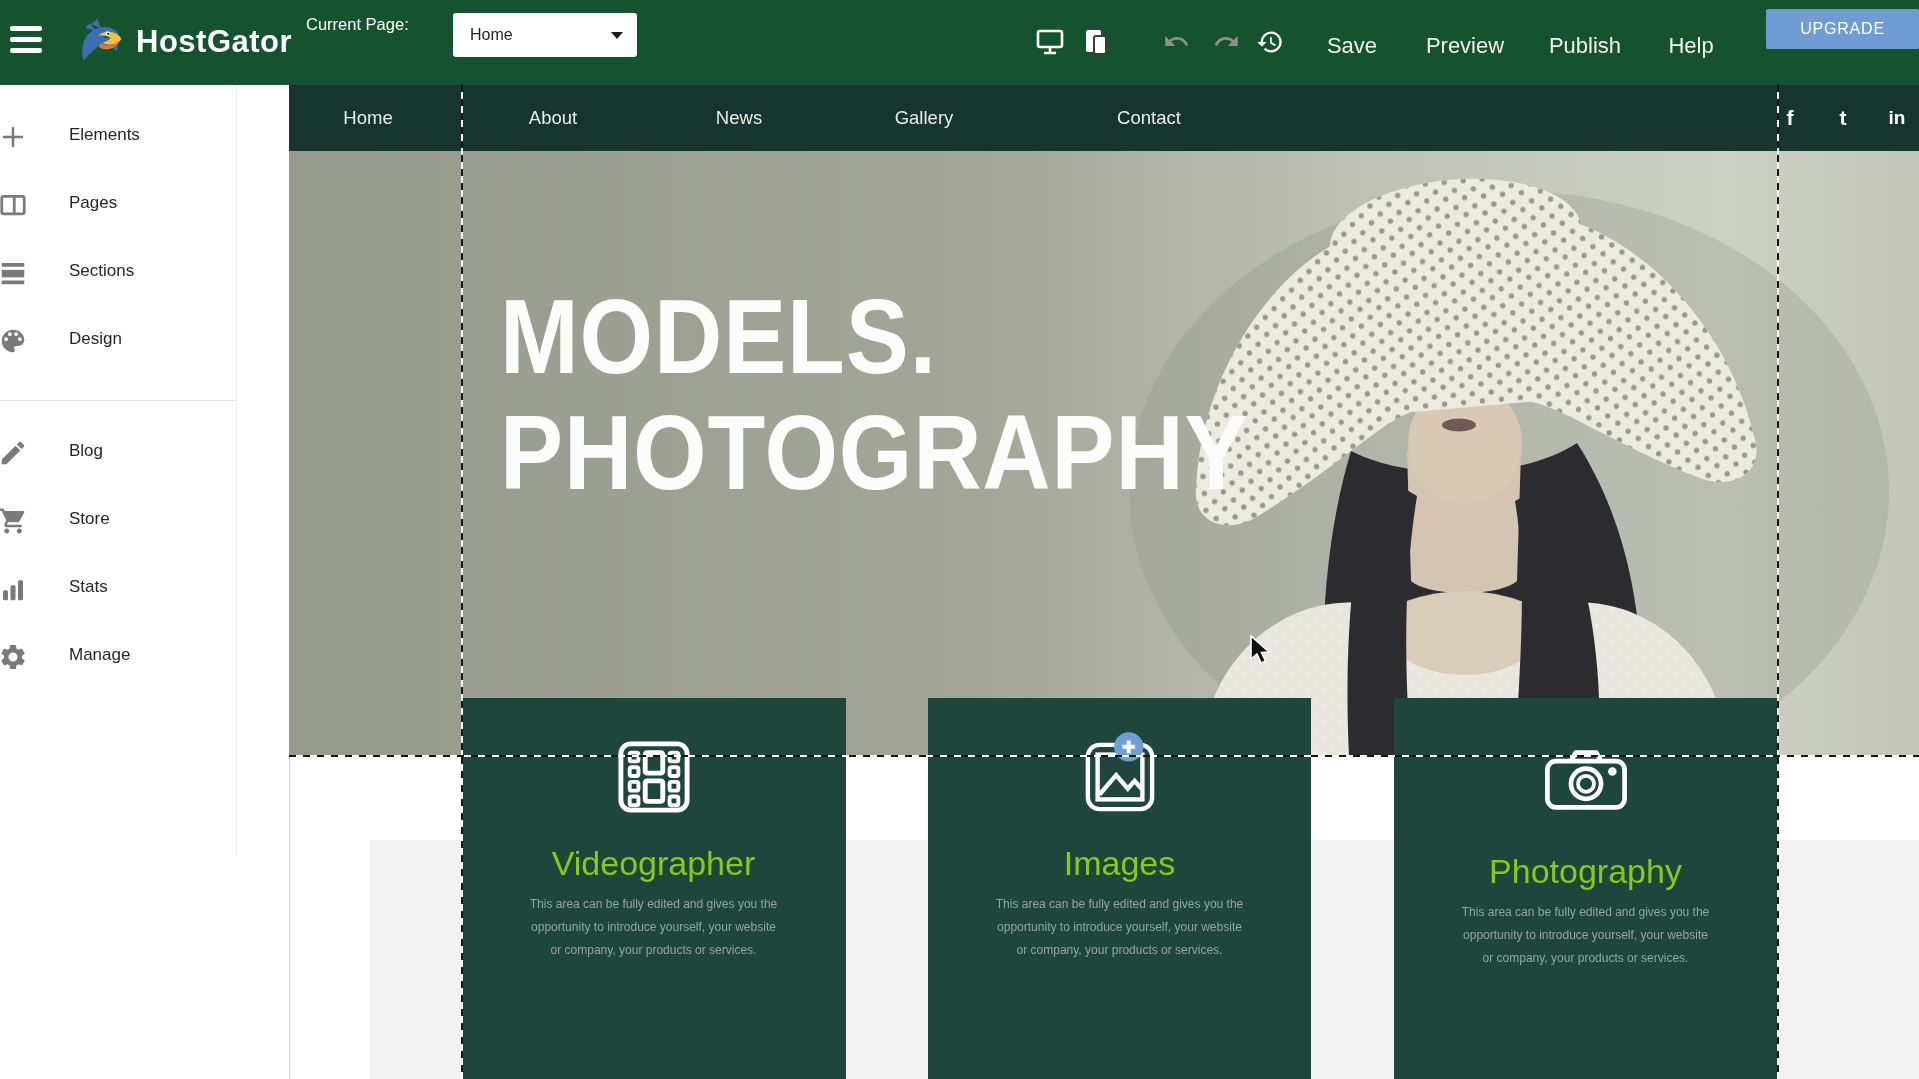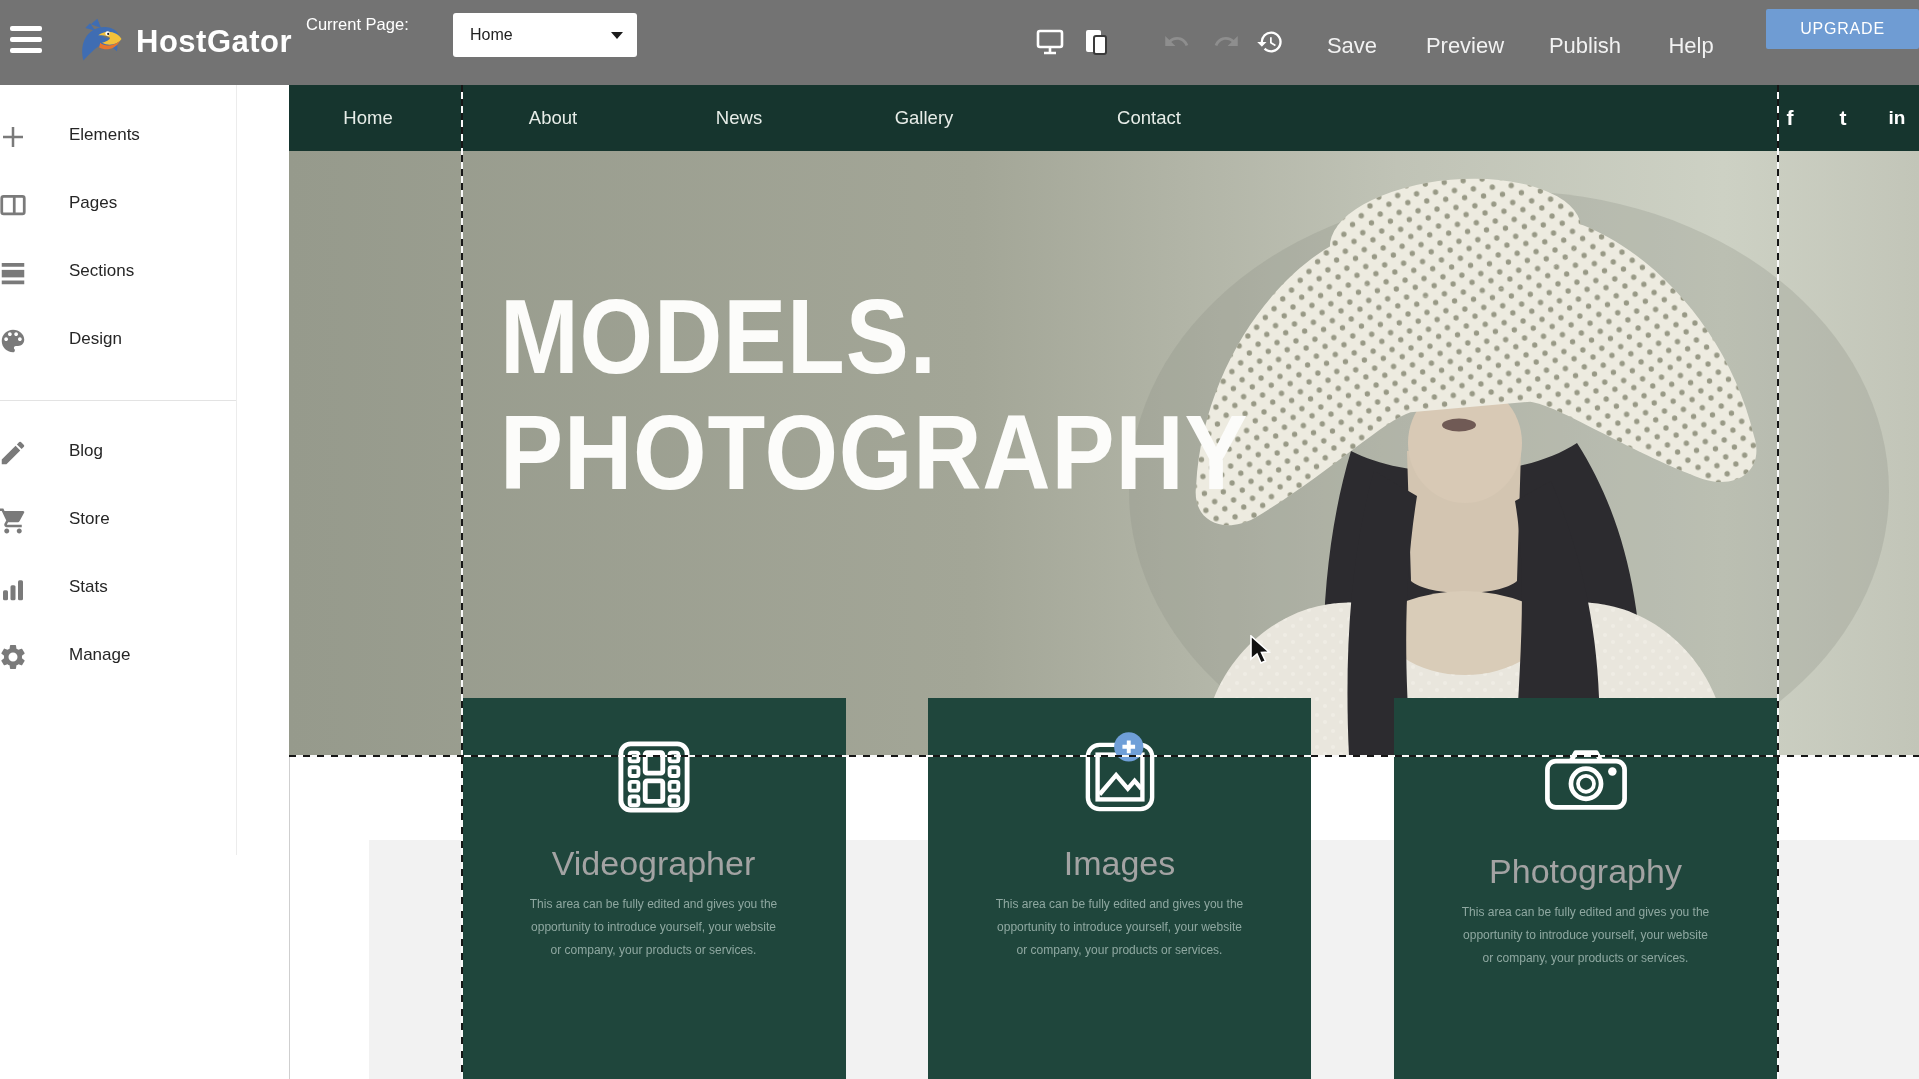--- a/index.html
+++ b/index.html
@@ -1,20 +1,20 @@
 <!DOCTYPE html>
 <html><head>
 <meta charset="utf-8">
 <style>
   html,body{margin:0;padding:0;background:#222;}
   .screen{position:relative;width:1919px;height:1079px;overflow:hidden;background:#fff;
           font-family:"Liberation Sans",sans-serif;}
 
   
-  .topbar{position:absolute;left:0;top:0;width:1919px;height:85px;background:#737373;z-index:50;}
+  .topbar{position:absolute;left:0;top:0;width:1919px;height:85px;background:#14532d;z-index:50;}
   .hamburger{position:absolute;left:10px;top:26px;width:34px;height:32px;cursor:pointer;}
   .hamburger span{display:block;width:32px;height:5px;background:#fff;border-radius:2px;margin-bottom:6px;}
   .logo-wrap{position:absolute;left:76px;top:16px;display:flex;align-items:center;}
   .brand{color:#fff;font-size:31px;font-weight:bold;margin-left:8px;letter-spacing:0.5px;}
   .cp-label{position:absolute;left:306px;top:15px;color:#fff;font-size:16.5px;}
   .page-select{position:absolute;left:453px;top:13px;width:184px;height:44px;background:#fff;
                border-radius:3px;box-sizing:border-box;cursor:pointer;}
   .page-select .val{position:absolute;left:17px;top:0;line-height:44px;font-size:16px;color:#222;}
   .caret{position:absolute;right:14px;top:19px;width:0;height:0;border-left:6px solid transparent;
          border-right:6px solid transparent;border-top:7px solid #1c1c1c;}
@@ -42,21 +42,21 @@
   .hero{position:absolute;left:53px;top:66px;width:1630px;height:605px;overflow:hidden;z-index:1;}
   .hero svg.photo{position:absolute;left:0;top:0;}
   .hero-title{position:absolute;left:211px;top:128px;font-size:105px;line-height:116px;font-weight:bold;
               color:#fcfcfa;letter-spacing:1px;transform:scaleX(.9);transform-origin:left top;z-index:3;}
   .below{position:absolute;left:53px;top:671px;width:1630px;height:323px;background:#fff;z-index:1;}
   .panel{position:absolute;left:80px;top:84px;right:0;bottom:0;background:#f2f2f2;}
   .gutter-line{position:absolute;left:53px;top:671px;width:1px;height:323px;background:#cfcfcf;z-index:2;}
 
   .card{position:absolute;top:613px;height:420px;background:#1f463c;text-align:center;z-index:5;}
   .card .c-ico{margin-top:42px;height:76px;}
-  .card .c-title{margin-top:28px;font-size:34px;color:#a3a3a3;}
+  .card .c-title{margin-top:28px;font-size:34px;color:#84cc16;}
   .card .c-body{margin:10px auto 0;width:254px;font-size:12px;line-height:23px;color:#8fa8a1;}
 
   .dash-v{position:absolute;top:0;width:2px;height:994px;z-index:20;
           background:repeating-linear-gradient(180deg,#161616 0 7px,#fafafa 7px 14px);}
   .dash-h{position:absolute;left:53px;top:670px;width:1630px;height:2px;z-index:20;
           background:repeating-linear-gradient(90deg,#161616 0 7px,#fafafa 7px 14px);}
   .cursor{position:absolute;left:1013px;top:550px;z-index:60;}
 </style>
 </head>
 <body>

